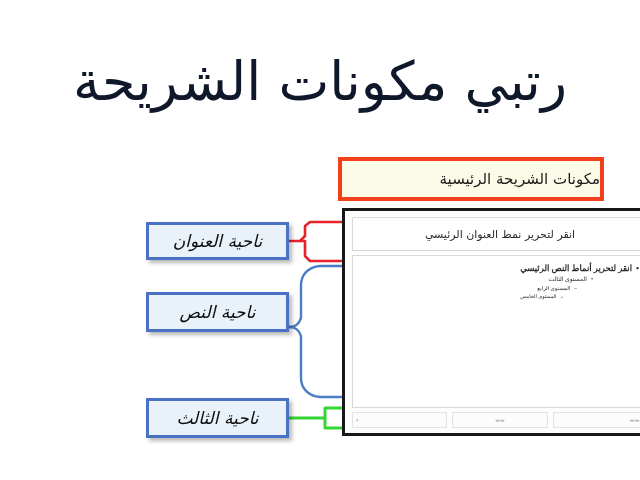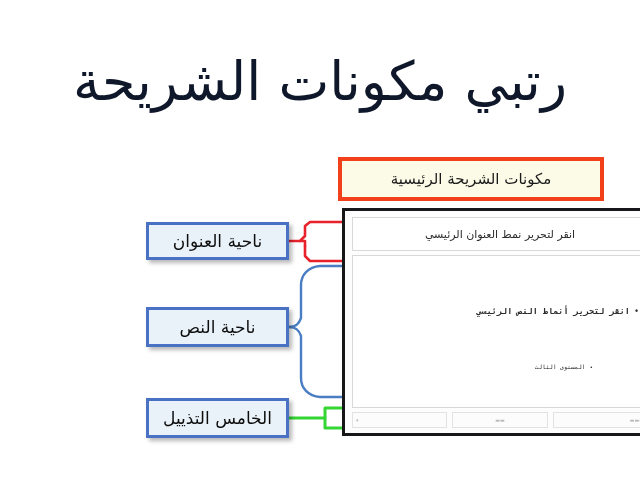--- a/index.html
+++ b/index.html
@@ -46,21 +46,20 @@
     position: absolute;
     left: 338px;
     top: 157px;
     width: 266px;
     height: 44px;
     box-sizing: border-box;
     background: #fbfbe8;
     border: 4px solid #f2401a;
     display: flex;
     align-items: center;
-    justify-content: center;
     direction: rtl;
   }
   .caption-box .caption-text {
     font-size: 15px;
     color: #1a1a1a;
     font-family: "DejaVu Sans", "Liberation Sans", sans-serif;
     white-space: nowrap;
   }
 
   
@@ -73,23 +72,24 @@
     align-items: center;
     justify-content: center;
     direction: rtl;
     box-shadow: 3px 3px 4px rgba(0,0,0,0.28);
   }
   .label-box .label-text {
     font-size: 17px;
     color: #0d0d0d;
     white-space: nowrap;
     font-family: "DejaVu Sans", "Liberation Sans", sans-serif;
+    font-style: italic;
   }
   #label-title  { left: 146px; top: 222px; width: 143px; height: 38px; }
-  #label-text   { left: 146px; top: 307px; width: 143px; height: 40px; }
+  #label-text   { left: 146px; top: 292px; width: 143px; height: 40px; }
   #label-footer { left: 146px; top: 398px; width: 143px; height: 40px; }
 
   
   #connectors {
     position: absolute;
     left: 0;
     top: 0;
     width: 640px;
     height: 480px;
     pointer-events: none;
@@ -141,22 +141,21 @@
     background: #ffffff;
     padding: 6px 8px 4px 8px;
     margin-bottom: 4px;
     overflow: hidden;
   }
   .bullet-line {
     display: block;
     color: #2b2b2b;
     white-space: nowrap;
     text-align: right;
-    font-family: Liberation Mono, monospace;
-    margin-top: 44px;
+    font-family: Liberation Serif, serif;
   }
   .bl-1 { font-size: 8.5px; line-height: 1.5; padding-right: 0px;  font-weight: 600; }
   .bl-2 { font-size: 7px;   line-height: 1.55; padding-right: 26px; }
   .bl-3 { font-size: 6px;   line-height: 1.6;  padding-right: 46px; }
   .bl-4 { font-size: 5.4px; line-height: 1.65; padding-right: 62px; }
   .bl-5 { font-size: 5px;   line-height: 1.7;  padding-right: 76px; }
   .bullet-line .bmark { display: inline-block; margin-left: 4px; }
 
   .ph-footer-row {
     height: 16px;
@@ -219,21 +218,21 @@
 
   <div class="label-box" id="label-title">
     <span class="label-text">ناحية العنوان</span>
   </div>
 
   <div class="label-box" id="label-text">
     <span class="label-text">ناحية النص</span>
   </div>
 
   <div class="label-box" id="label-footer">
-    <span class="label-text">الخامس التذييل</span>
+    <span class="label-text">ناحية الثالث</span>
   </div>
 
   <div class="slide-frame">
     <div class="slide-inner">
 
       <div class="ph-title">
         <span class="ph-title-text">انقر لتحرير نمط العنوان الرئيسي</span>
       </div>
 
       <div class="ph-body">

